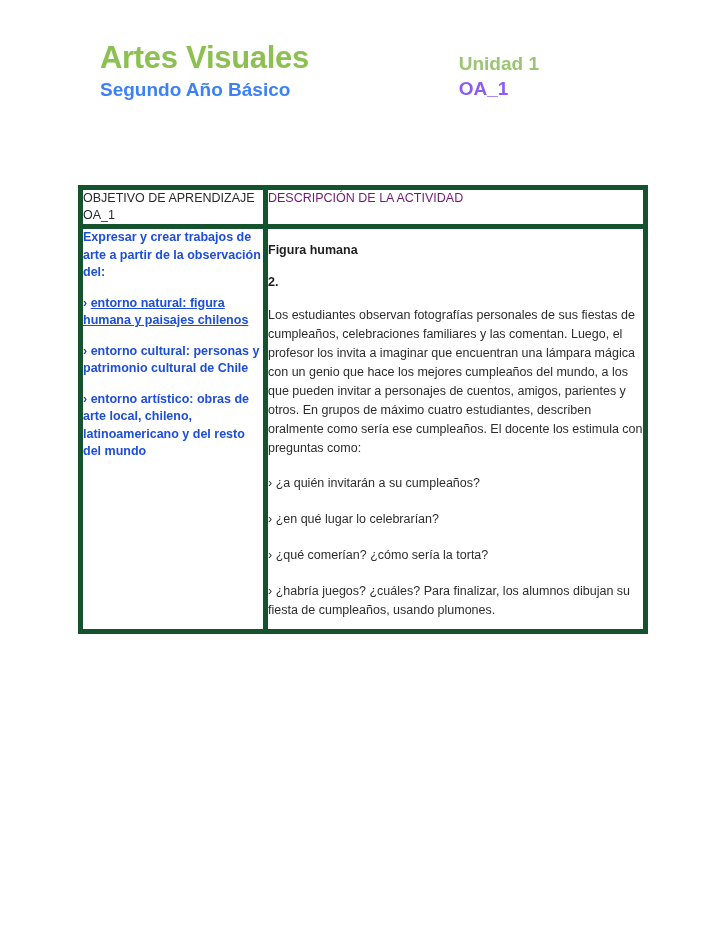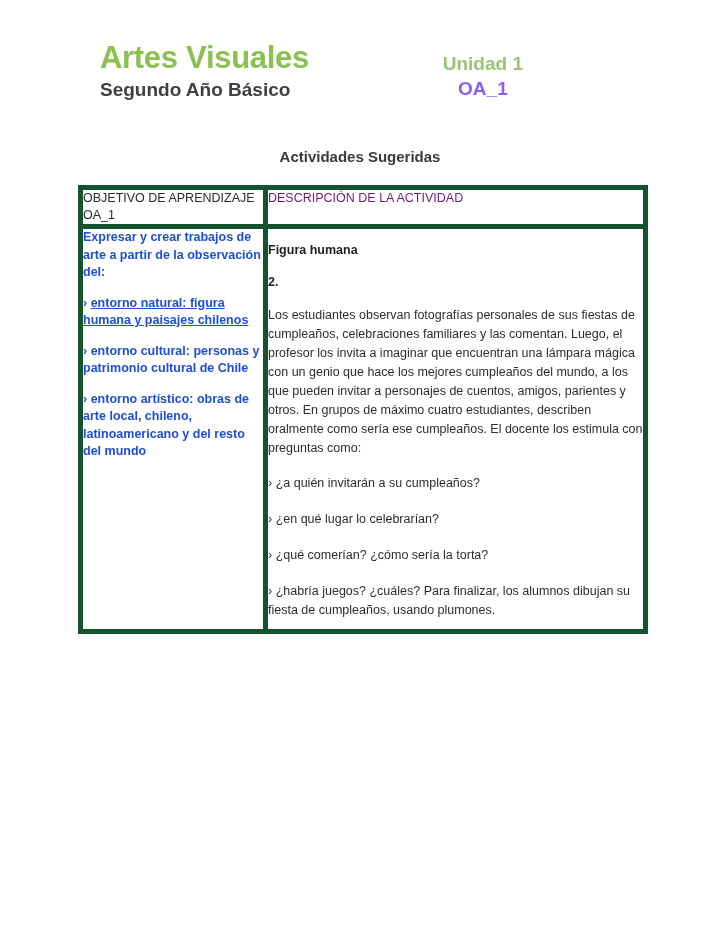--- a/index.html
+++ b/index.html
@@ -40,30 +40,30 @@
     font-size: 31px;
     font-weight: bold;
     color: #8cc152;
     line-height: 36px;
     letter-spacing: -0.3px;
     white-space: nowrap;
   }
   .doc-subtitle {
     font-size: 19px;
     font-weight: bold;
-    color: #404040;
+    color: #3b82f6;
     line-height: 24px;
     margin-top: 2px;
     white-space: nowrap;
   }
   .header-right {
     position: absolute;
-    right: 112px;
+    right: 96px;
     top: 51px;
-    text-align: center;
+    text-align: left;
   }
   .unit-label {
     font-size: 19px;
     font-weight: bold;
     color: #9ac572;
     line-height: 25px;
     white-space: nowrap;
   }
   .oa-label {
     font-size: 19px;
@@ -183,21 +183,20 @@
     <div class="header-left">
       <div class="doc-title">Artes Visuales</div>
       <div class="doc-subtitle">Segundo Año Básico</div>
     </div>
     <div class="header-right">
       <div class="unit-label">Unidad 1</div>
       <div class="oa-label">OA_1</div>
     </div>
   </div>
 
-  <div class="section-title">Actividades Sugeridas</div>
 
   <table class="act-table">
     <colgroup>
       <col class="col-left">
       <col class="col-right">
     </colgroup>
     <thead>
       <tr>
         <th class="th-left">OBJETIVO DE APRENDIZAJE OA_1</th>
         <th class="th-right">DESCRIPCIÓN DE LA ACTIVIDAD</th>

